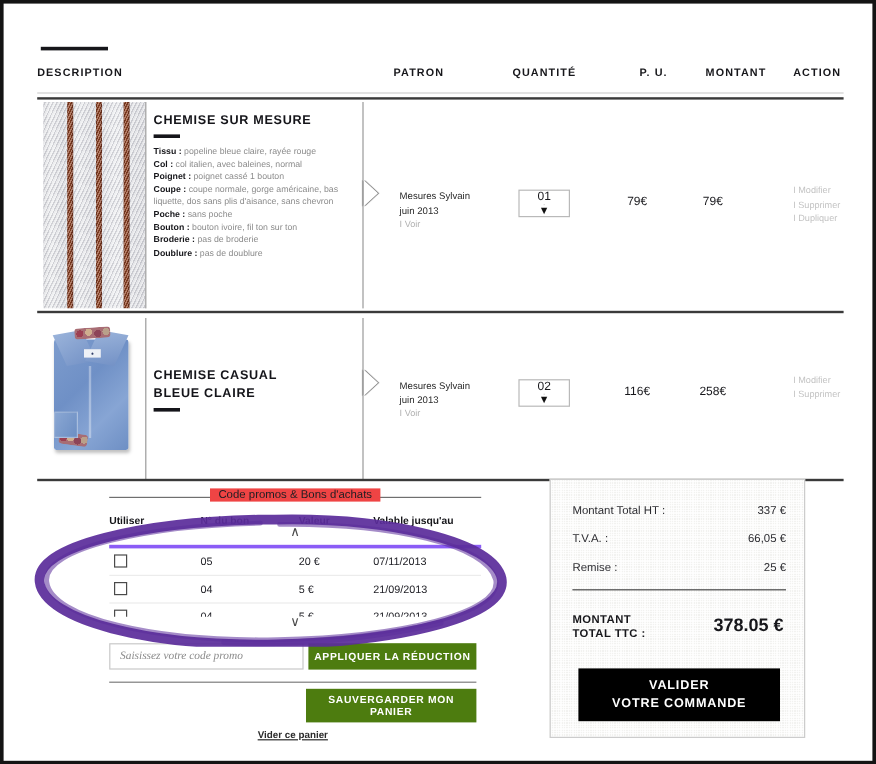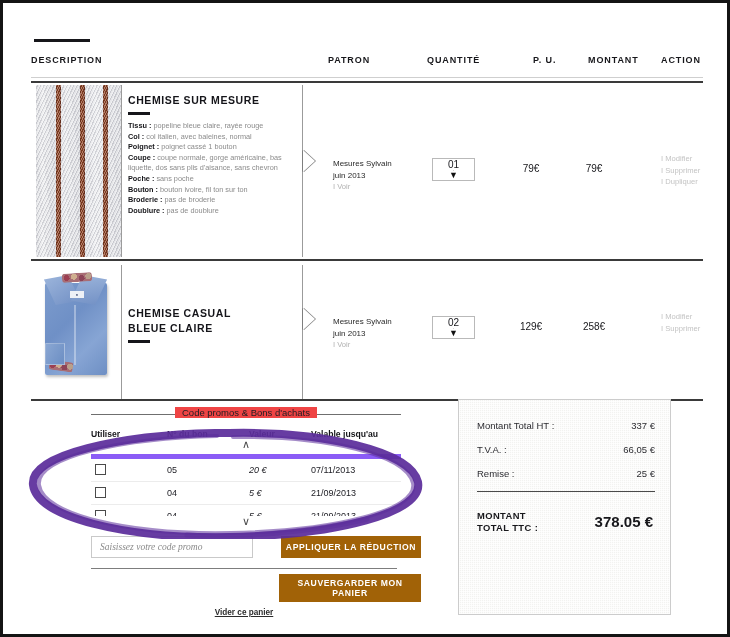--- a/index.html
+++ b/index.html
@@ -301,36 +301,36 @@
   .ph-2 { width: 62px; text-align: left; }
   .ph-3 { width: 90px; text-align: left; }
   .scroll-arrow {
     text-align: center;
     font-size: 11px;
     color: #4a4a4a;
     line-height: 11px;
     height: 13px;
   }
   .promo-list {
-    border-top: 5px solid #8b5cf6;
+    border-top: 3px solid #8b5cf6;
     margin-top: 2px;
     height: 57px;
     overflow: hidden;
   }
   .promo-row {
     display: flex;
     align-items: center;
     height: 22px;
     border-bottom: 1px solid #ececec;
     font-size: 9px;
     color: #222228;
   }
   .pc-0 { width: 76px; padding-left: 4px; box-sizing: border-box; }
   .pc-1 { width: 82px; }
-  .pc-2 { width: 62px; font-style: italic; }
+  .pc-2 { width: 62px; }
   .pc-3 { width: 90px; }
   .cbox {
     width: 9px; height: 9px;
     border: 1px solid #4a4a4a;
     background: #fff;
     display: inline-block;
   }
 
   .promo-input {
     position: absolute;
@@ -341,31 +341,30 @@
     background: #fff;
     font-family: "Liberation Serif", serif;
     font-style: italic;
     font-size: 9.5px;
     color: #8a8a8a;
     padding-left: 8px;
     line-height: 20px;
   }
   .btn {
     position: absolute;
-    background: #a16207;
+    background: #4d7c0f;
     color: #ffffff;
     font-size: 8.6px;
     font-weight: bold;
     letter-spacing: 0.6px;
     display: flex;
     align-items: center;
     justify-content: center;
     text-align: center;
     box-sizing: border-box;
-    margin-left: 24px;
   }
   .btn-apply { left: 254px; top: 533px; width: 140px; height: 22px; }
   .hr-mid {
     position: absolute;
     left: 88px; top: 565px;
     width: 306px; height: 1px;
     background: #7d7d7d;
   }
   .btn-continue { left: 94px; top: 571px; width: 146px; height: 28px; }
   .btn-save { left: 252px; top: 571px; width: 142px; height: 28px; }
@@ -550,21 +549,21 @@
       <div>juin 2013</div>
       <div class="voir">I Voir</div>
     </div>
 
     <div class="qty-select" style="left:429px; top:313px;">
       <div class="qty-val">02</div>
       <div class="qty-div"></div>
       <div class="qty-arrow">▼</div>
     </div>
 
-    <div class="money" style="left:505px; top:318px; width:46px;">129€</div>
+    <div class="money" style="left:505px; top:318px; width:46px;">116€</div>
     <div class="money" style="left:568px; top:318px; width:46px;">258€</div>
 
     <div class="actions" style="left:658px; top:308px;">
       <div class="action-link">I Modifier</div>
       <div class="action-link">I Supprimer</div>
     </div>
 
     <div class="row-rule" style="top:396px;"></div>
 
     <div class="promo">
@@ -625,20 +624,24 @@
         <span>Remise :</span>
         <span>25 €</span>
       </div>
       <div class="tot-rule"></div>
       <div class="tot-big-label">
         <div>MONTANT</div>
         <div>TOTAL TTC :</div>
       </div>
       <div class="tot-big-val">378.05 €</div>
 
+      <div class="btn-validate">
+        <div>VALIDER</div>
+        <div>VOTRE COMMANDE</div>
+      </div>
     </div>
 
     <svg class="annotation" viewBox="0 0 400 112">
       <path d="M202,6 C296,4 384,24 391,55 C397,86 309,108 203,110
                C97,112 10,90 6,58 C2,27 95,8 188,6 Z" fill="none" stroke="#5b2d9b" stroke-width="8" stroke-linecap="round" stroke-linejoin="round" opacity="0.93"></path>
       <path d="M206,10 C300,9 379,27 386,56 C392,84 306,104 204,106
                C101,108 16,88 12,58 C8,29 99,11 190,9" fill="none" stroke="#5b2d9b" stroke-width="4" stroke-linecap="round" stroke-linejoin="round" opacity="0.55"></path>
       <path d="M160,108 C210,112 290,104 340,92" fill="none" stroke="#5b2d9b" stroke-width="5" stroke-linecap="round" opacity="0.5"></path>
     </svg>
 

